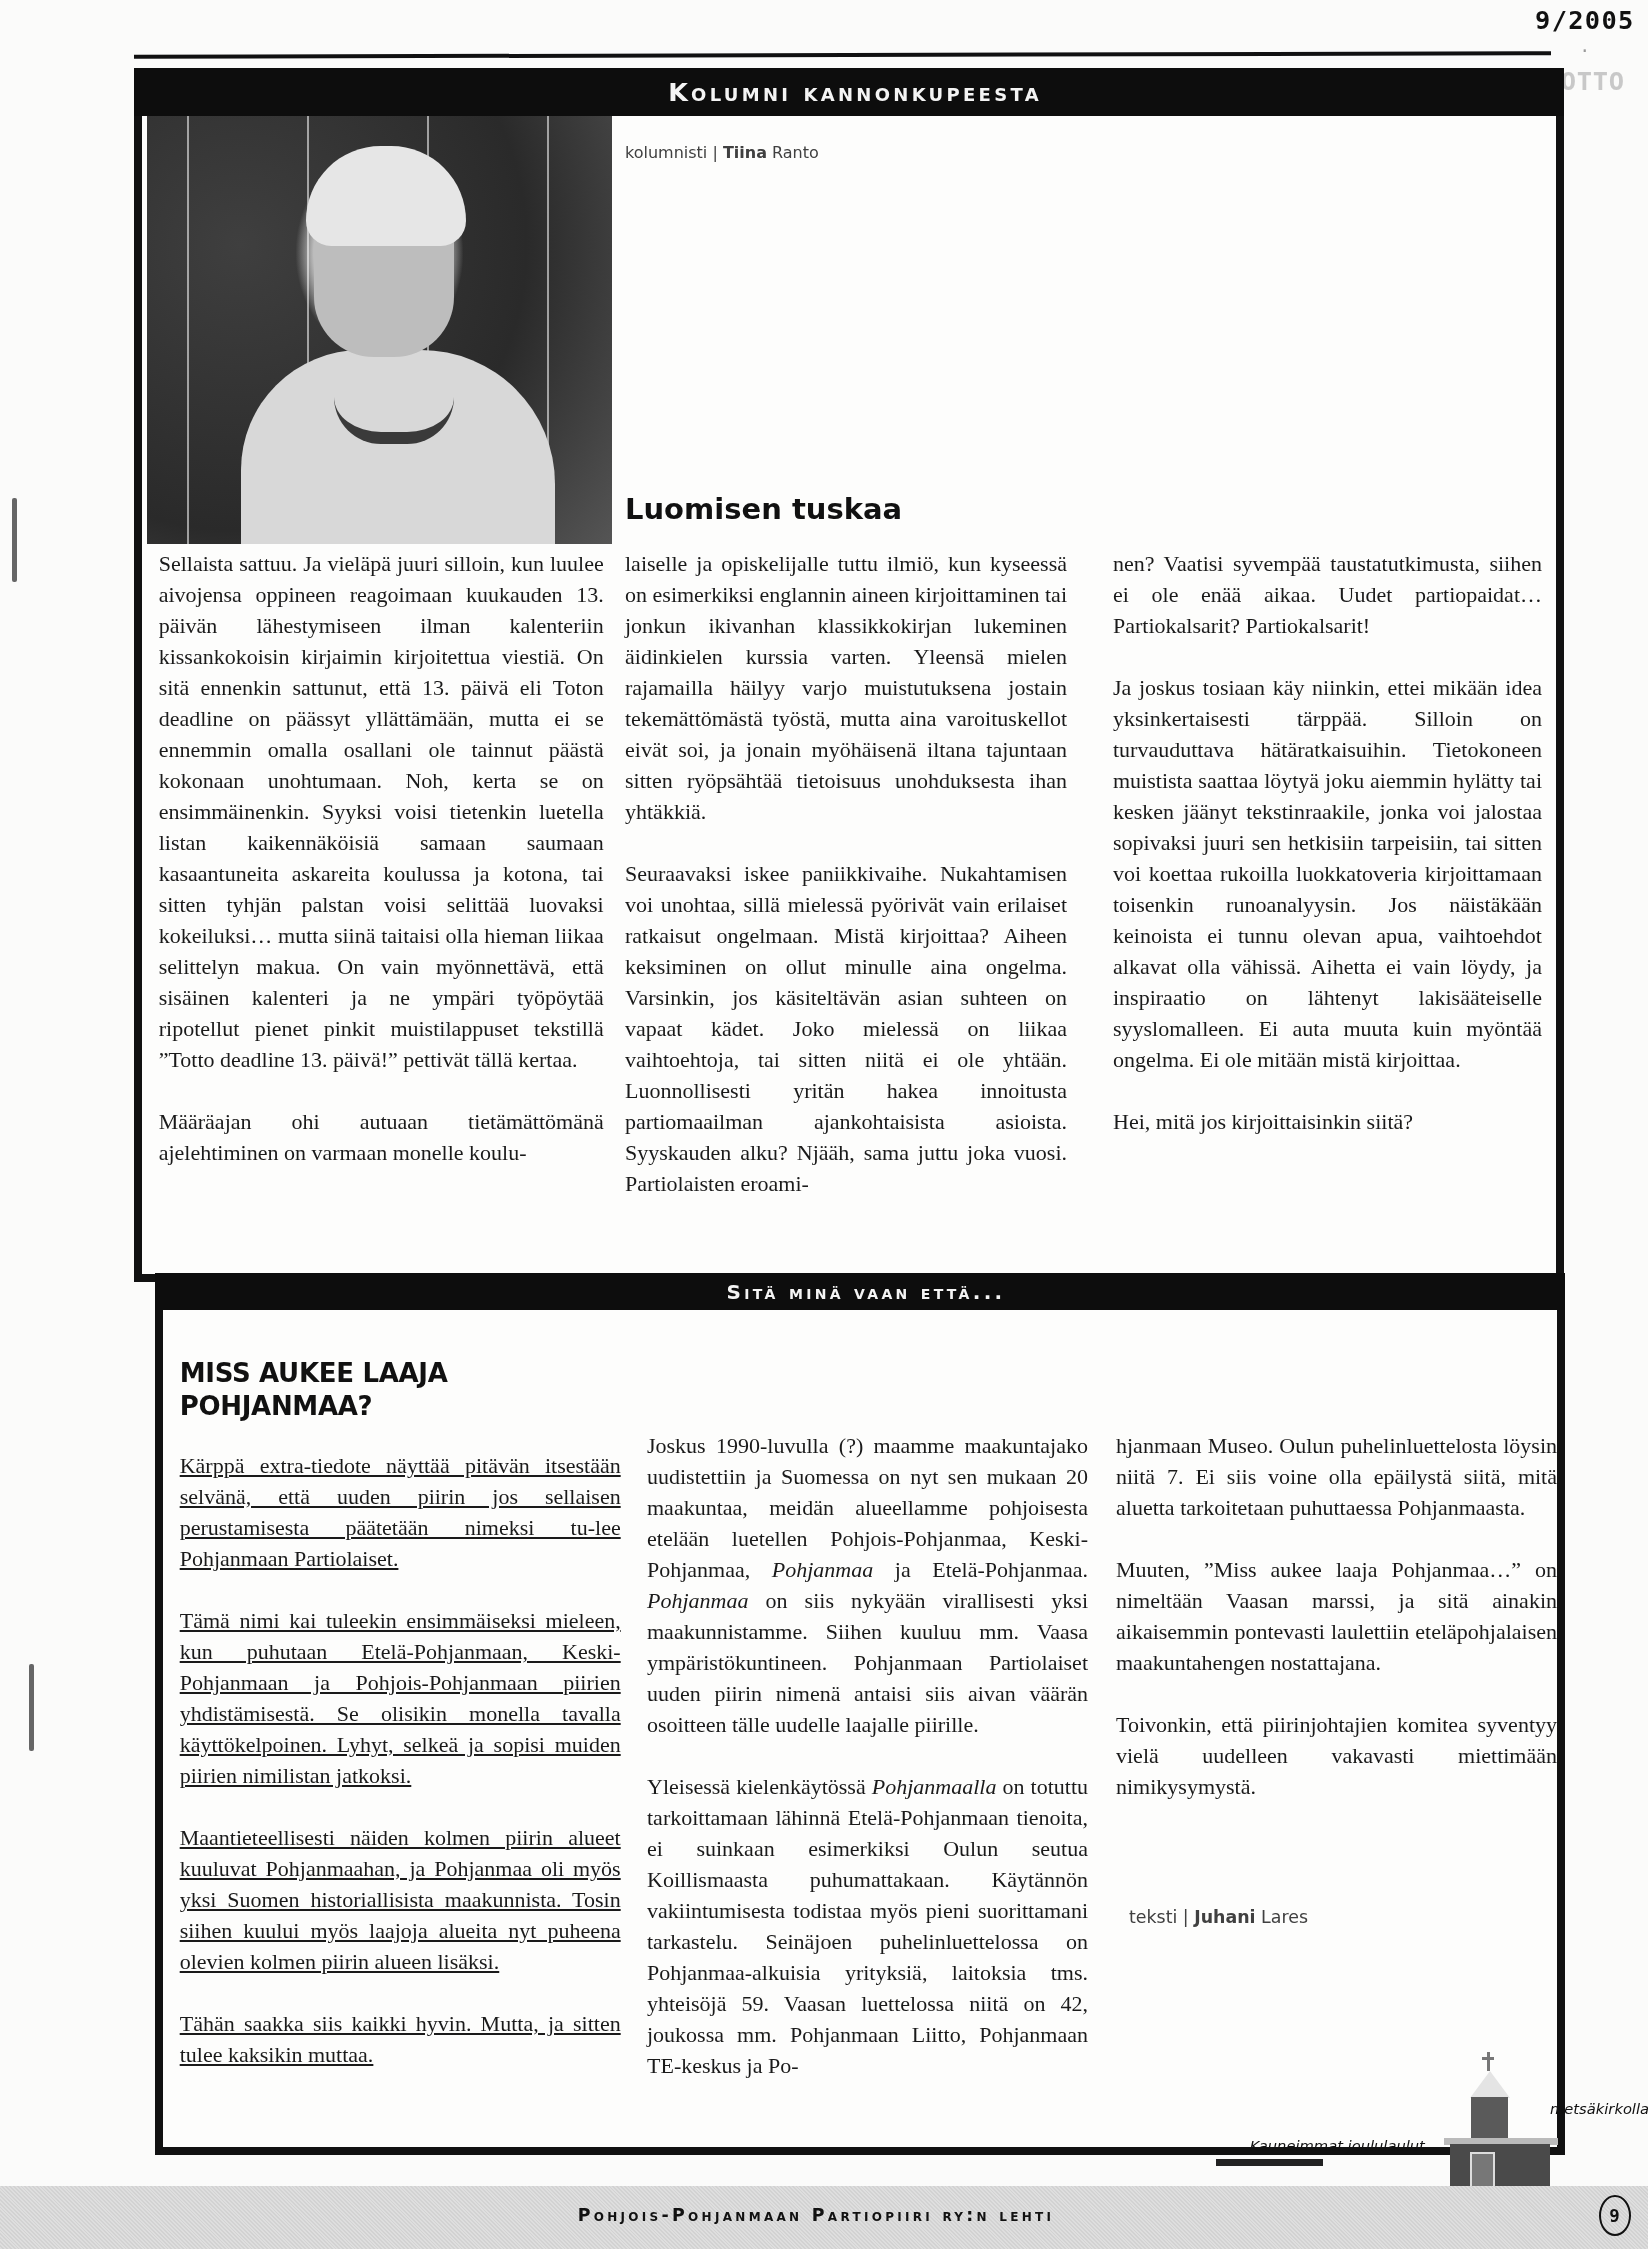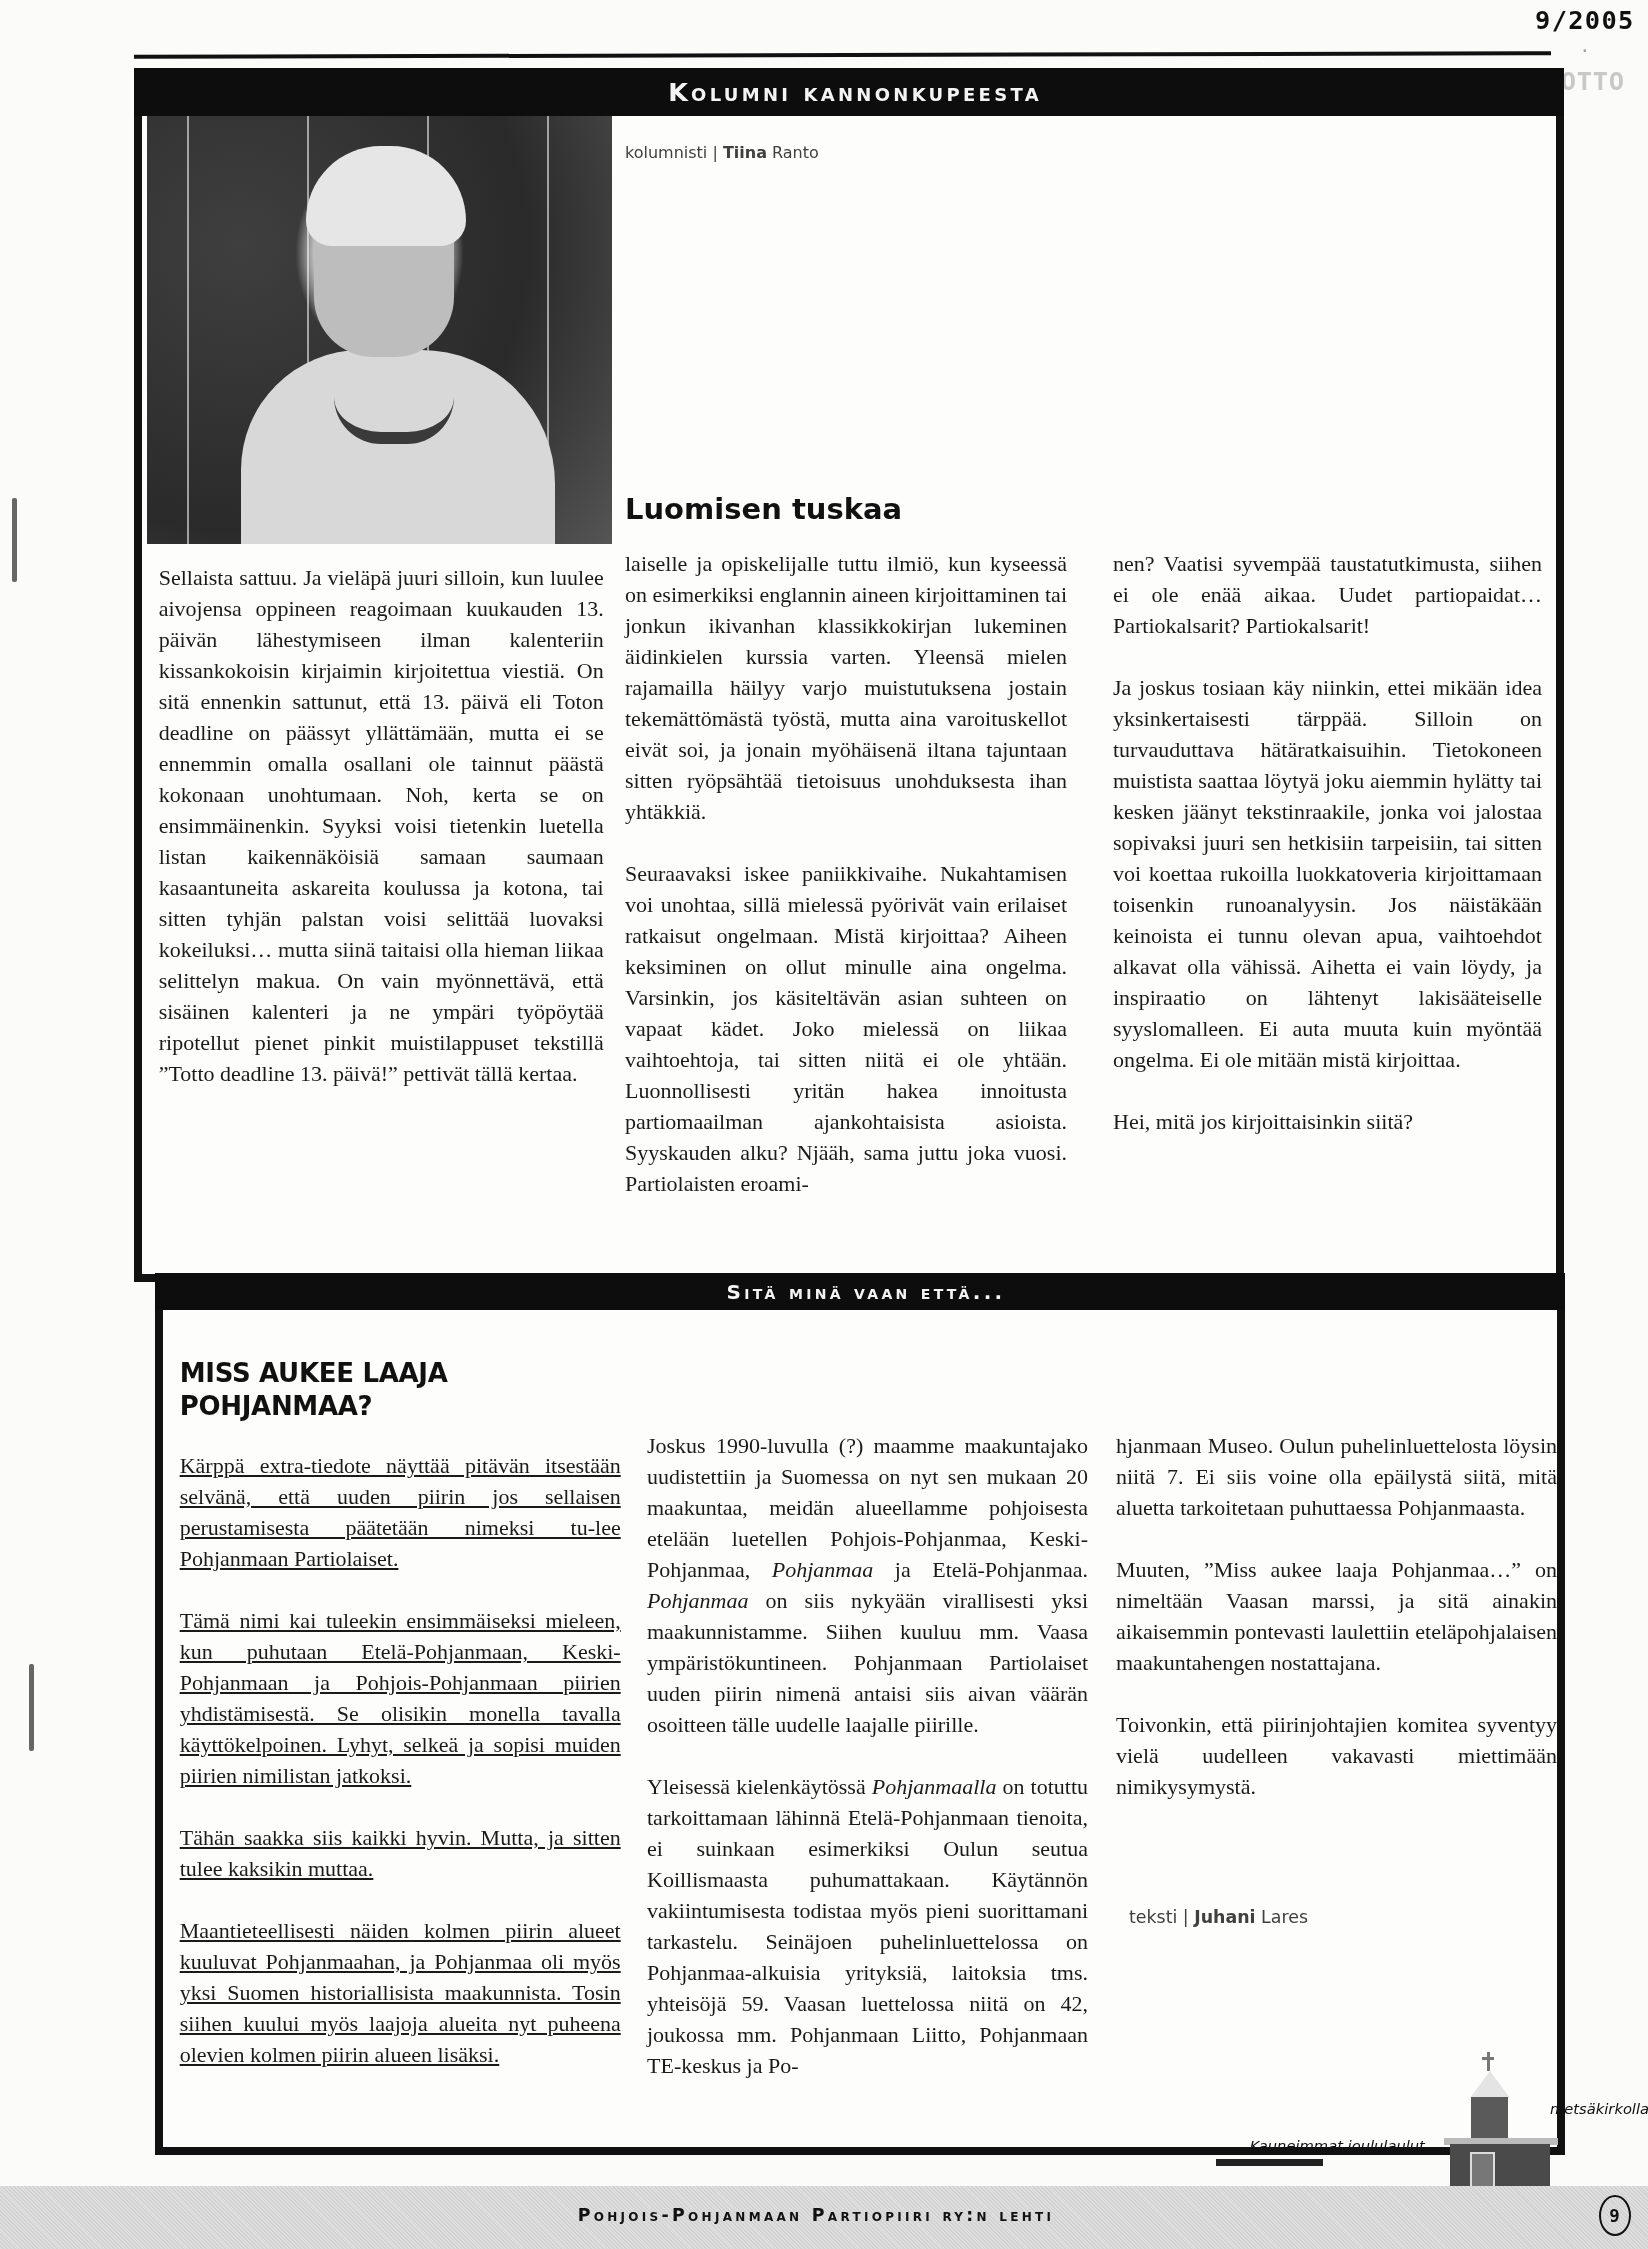--- a/index.html
+++ b/index.html
@@ -105,20 +105,21 @@
     <span>kolumnisti</span>
     <span>|</span>
     <b>Tiina</b>
     <span>Ranto</span>
   </div>
 
   <h1 class="headline-1">Luomisen tuskaa</h1>
 
   <div class="col c1">
     <p>Sellaista sattuu. Ja vieläpä juuri silloin, kun luulee aivojensa oppineen reagoimaan kuukauden 13. päivän lähestymiseen ilman kalenteriin kissankokoisin kirjaimin kirjoitettua viestiä. On sitä ennenkin sattunut, että 13. päivä eli Toton deadline on päässyt yllättämään, mutta ei se ennemmin omalla osallani ole tainnut päästä kokonaan unohtumaan. Noh, kerta se on ensimmäinenkin. Syyksi voisi tietenkin luetella listan kaikennäköisiä samaan saumaan kasaantuneita askareita koulussa ja kotona, tai sitten tyhjän palstan voisi selittää luovaksi kokeiluksi… mutta siinä taitaisi olla hieman liikaa selittelyn makua. On vain myönnettävä, että sisäinen kalenteri ja ne ympäri työpöytää ripotellut pienet pinkit muistilappuset tekstillä ”Totto deadline 13. päivä!” pettivät tällä kertaa.</p>
+    <p>Määräajan ohi autuaan tietämättömänä ajelehtiminen on varmaan monelle koulu-</p>
   </div>
   <div class="col c2">
     <p>laiselle ja opiskelijalle tuttu ilmiö, kun kyseessä on esimerkiksi englannin aineen kirjoittaminen tai jonkun ikivanhan klassikkokirjan lukeminen äidinkielen kurssia varten. Yleensä mielen rajamailla häilyy varjo muistutuksena jostain tekemättömästä työstä, mutta aina varoituskellot eivät soi, ja jonain myöhäisenä iltana tajuntaan sitten ryöpsähtää tietoisuus unohduksesta ihan yhtäkkiä.</p>
     <p>Seuraavaksi iskee paniikkivaihe. Nukahtamisen voi unohtaa, sillä mielessä pyörivät vain erilaiset ratkaisut ongelmaan. Mistä kirjoittaa? Aiheen keksiminen on ollut minulle aina ongelma. Varsinkin, jos käsiteltävän asian suhteen on vapaat kädet. Joko mielessä on liikaa vaihtoehtoja, tai sitten niitä ei ole yhtään. Luonnollisesti yritän hakea innoitusta partiomaailman ajankohtaisista asioista. Syyskauden alku? Njääh, sama juttu joka vuosi. Partiolaisten eroami-</p>
   </div>
   <div class="col c3">
     <p>nen? Vaatisi syvempää taustatutkimusta, siihen ei ole enää aikaa. Uudet partiopaidat… Partiokalsarit? Partiokalsarit!</p>
     <p>Ja joskus tosiaan käy niinkin, ettei mikään idea yksinkertaisesti tärppää. Silloin on turvauduttava hätäratkaisuihin. Tietokoneen muistista saattaa löytyä joku aiemmin hylätty tai kesken jäänyt tekstinraakile, jonka voi jalostaa sopivaksi juuri sen hetkisiin tarpeisiin, tai sitten voi koettaa rukoilla luokkatoveria kirjoittamaan toisenkin runoanalyysin. Jos näistäkään keinoista ei tunnu olevan apua, vaihtoehdot alkavat olla vähissä. Aihetta ei vain löydy, ja inspiraatio on lähtenyt lakisääteiselle syyslomalleen. Ei auta muuta kuin myöntää ongelma. Ei ole mitään mistä kirjoittaa.</p>
     <p>Hei, mitä jos kirjoittaisinkin siitä?</p>
   </div>
@@ -130,22 +131,22 @@
   </div>
 
   <h2 class="headline-2">
     <span>MISS AUKEE LAAJA</span><br>
     <span>POHJANMAA?</span>
   </h2>
 
   <div class="col c1">
     <p>Kärppä extra-tiedote näyttää pitävän itsestään selvänä, että uuden piirin jos sellaisen perustamisesta päätetään nimeksi tu-lee Pohjanmaan Partiolaiset.</p>
     <p>Tämä nimi kai tuleekin ensimmäiseksi mieleen, kun puhutaan Etelä-Pohjanmaan, Keski-Pohjanmaan ja Pohjois-Pohjanmaan piirien yhdistämisestä. Se olisikin monella tavalla käyttökelpoinen. Lyhyt, selkeä ja sopisi muiden piirien nimilistan jatkoksi.</p>
+    <p>Maantieteellisesti näiden kolmen piirin alueet kuuluvat Pohjanmaahan, ja Pohjanmaa oli myös yksi Suomen historiallisista maakunnista. Tosin siihen kuului myös laajoja alueita nyt puheena olevien kolmen piirin alueen lisäksi.</p>
     <p>Tähän saakka siis kaikki hyvin. Mutta, ja sitten tulee kaksikin muttaa.</p>
-    <p>Maantieteellisesti näiden kolmen piirin alueet kuuluvat Pohjanmaahan, ja Pohjanmaa oli myös yksi Suomen historiallisista maakunnista. Tosin siihen kuului myös laajoja alueita nyt puheena olevien kolmen piirin alueen lisäksi.</p>
   </div>
 
   <div class="col c2">
     <p><span>Joskus 1990-luvulla (?) maamme maakuntajako uudistettiin ja Suomessa on nyt sen mukaan 20 maakuntaa, meidän alueellamme pohjoisesta etelään luetellen Pohjois-Pohjanmaa, Keski-Pohjanmaa, </span><i>Pohjanmaa</i><span> ja Etelä-Pohjanmaa. </span><i>Pohjanmaa</i><span> on siis nykyään virallisesti yksi maakunnistamme. Siihen kuuluu mm. Vaasa ympäristökuntineen. Pohjanmaan Partiolaiset uuden piirin nimenä antaisi siis aivan väärän osoitteen tälle uudelle laajalle piirille.</span></p>
     <p><span>Yleisessä kielenkäytössä </span><i>Pohjanmaalla</i><span> on totuttu tarkoittamaan lähinnä Etelä-Pohjanmaan tienoita, ei suinkaan esimerkiksi Oulun seutua Koillismaasta puhumattakaan. Käytännön vakiintumisesta todistaa myös pieni suorittamani tarkastelu. Seinäjoen puhelinluettelossa on Pohjanmaa-alkuisia yrityksiä, laitoksia tms. yhteisöjä 59. Vaasan luettelossa niitä on 42, joukossa mm. Pohjanmaan Liitto, Pohjanmaan TE-keskus ja Po-</span></p>
   </div>
 
   <div class="col c3">
     <p>hjanmaan Museo. Oulun puhelinluettelosta löysin niitä 7. Ei siis voine olla epäilystä siitä, mitä aluetta tarkoitetaan puhuttaessa Pohjanmaasta.</p>
     <p>Muuten, ”Miss aukee laaja Pohjanmaa…” on nimeltään Vaasan marssi, ja sitä ainakin aikaisemmin pontevasti laulettiin eteläpohjalaisen maakuntahengen nostattajana.</p>

